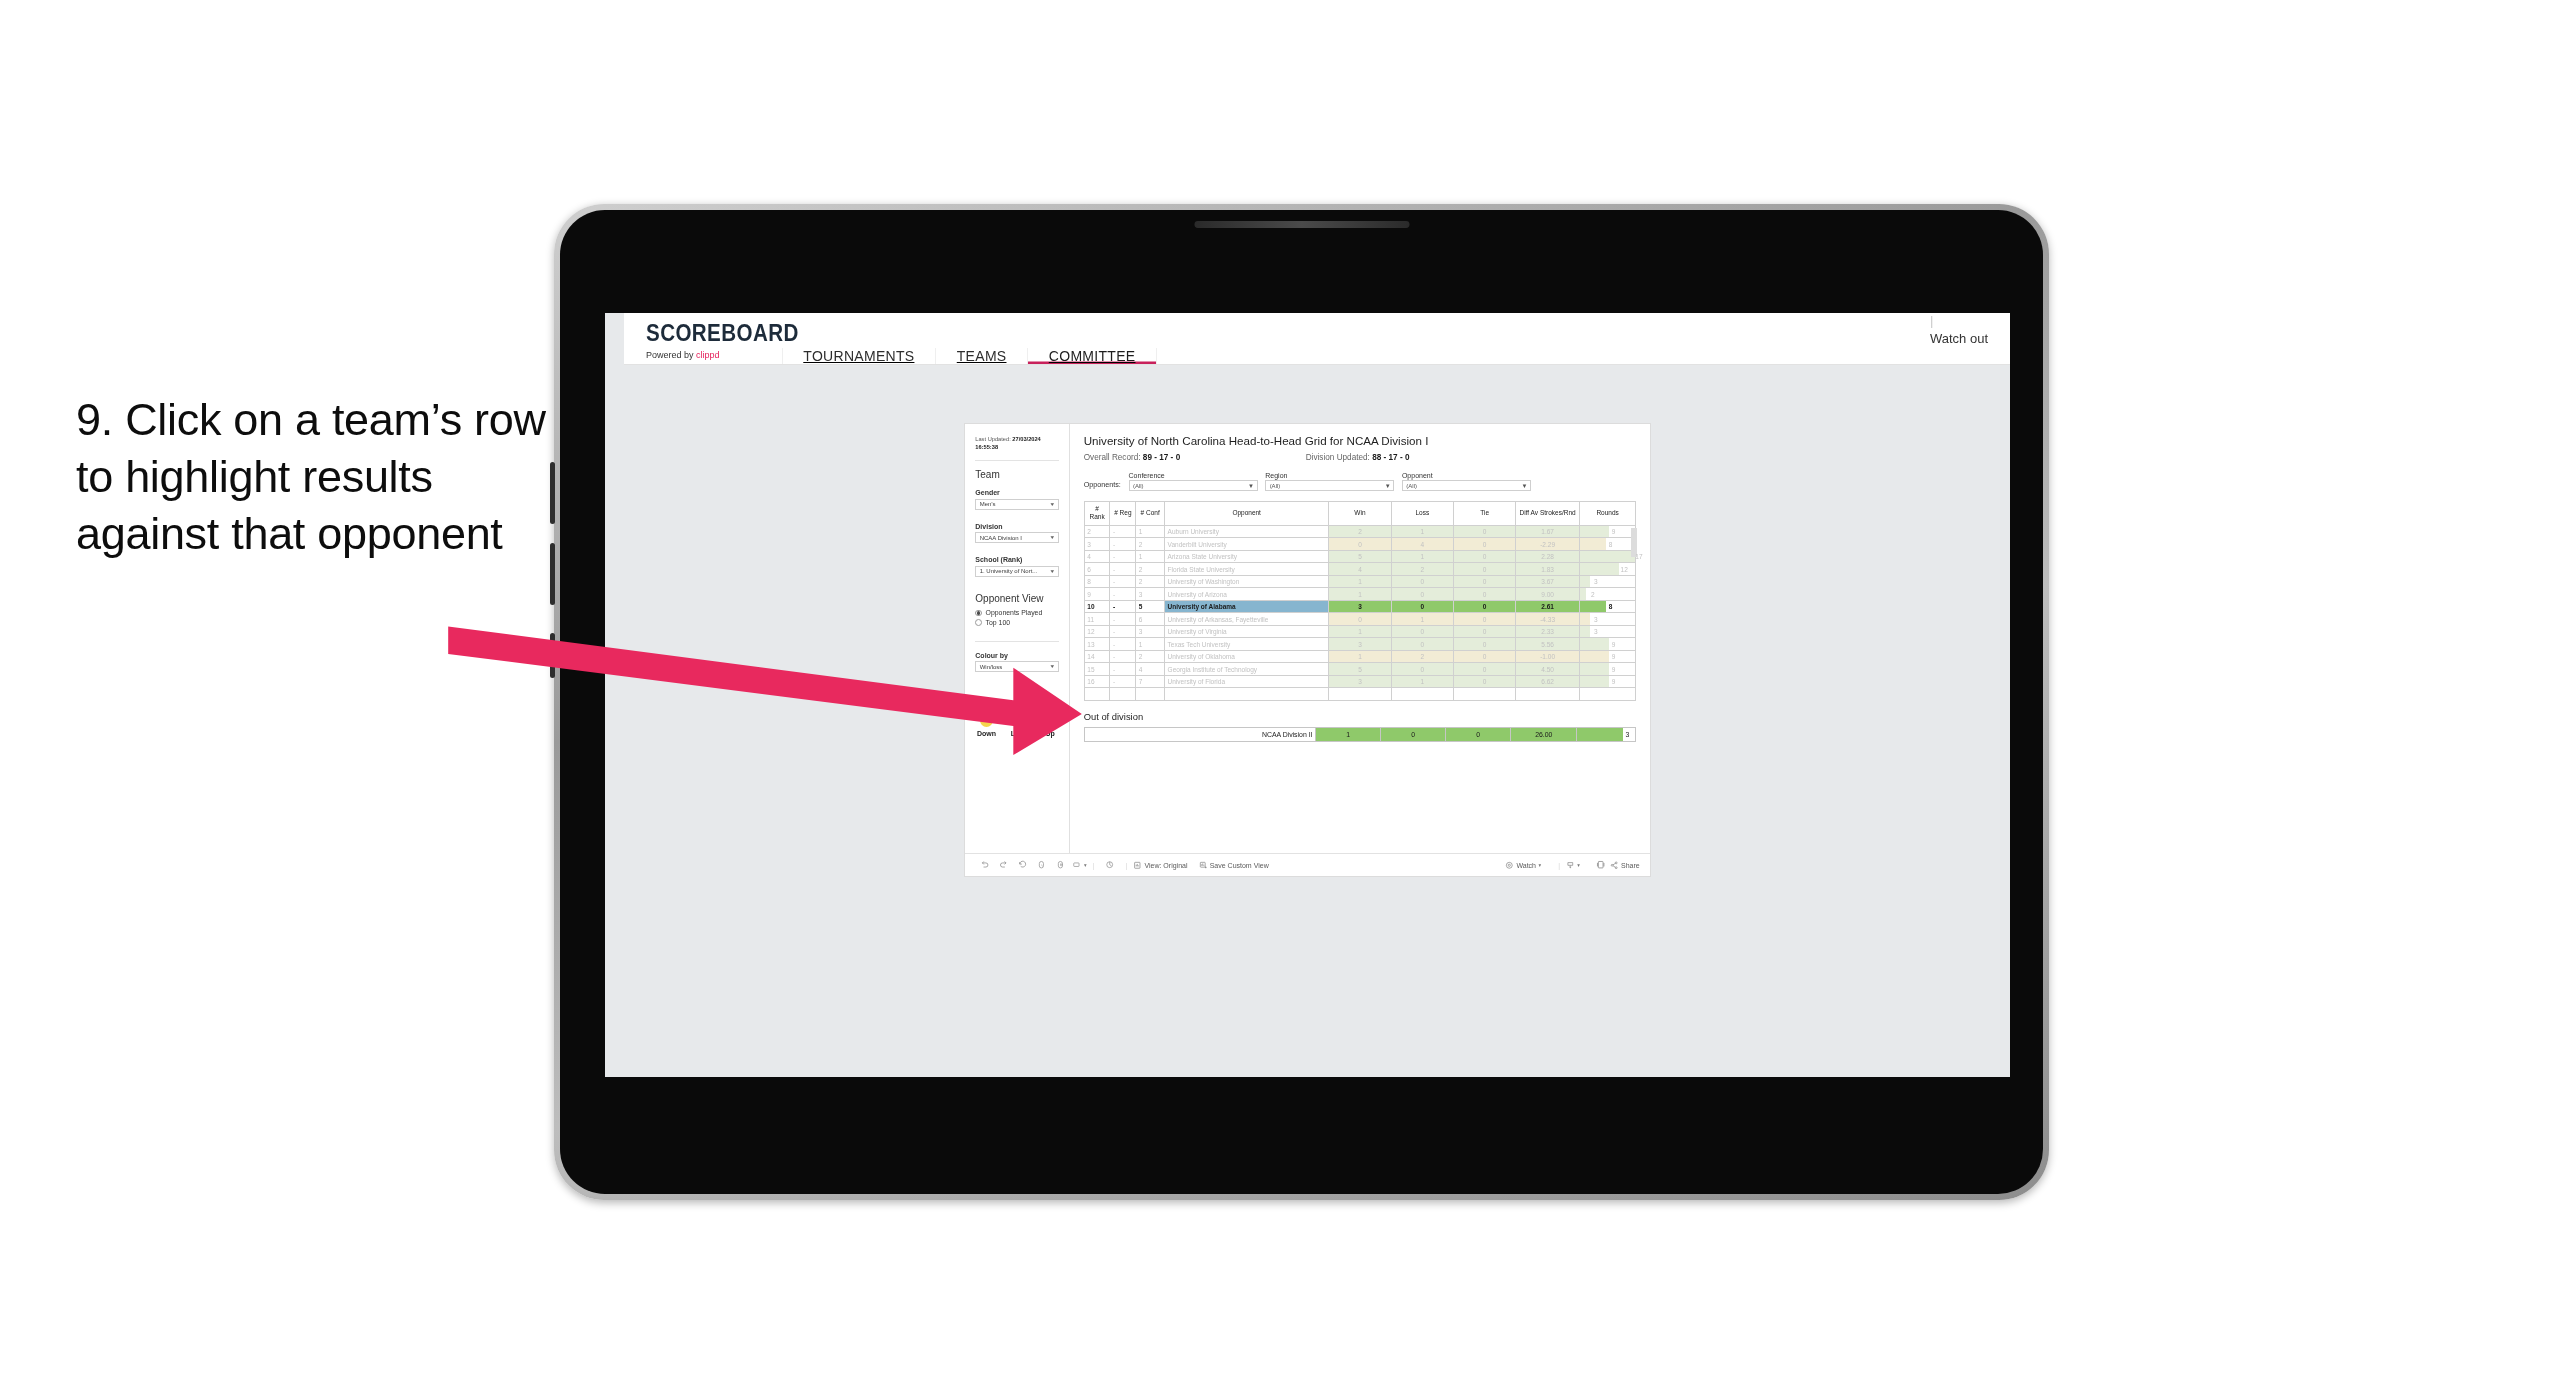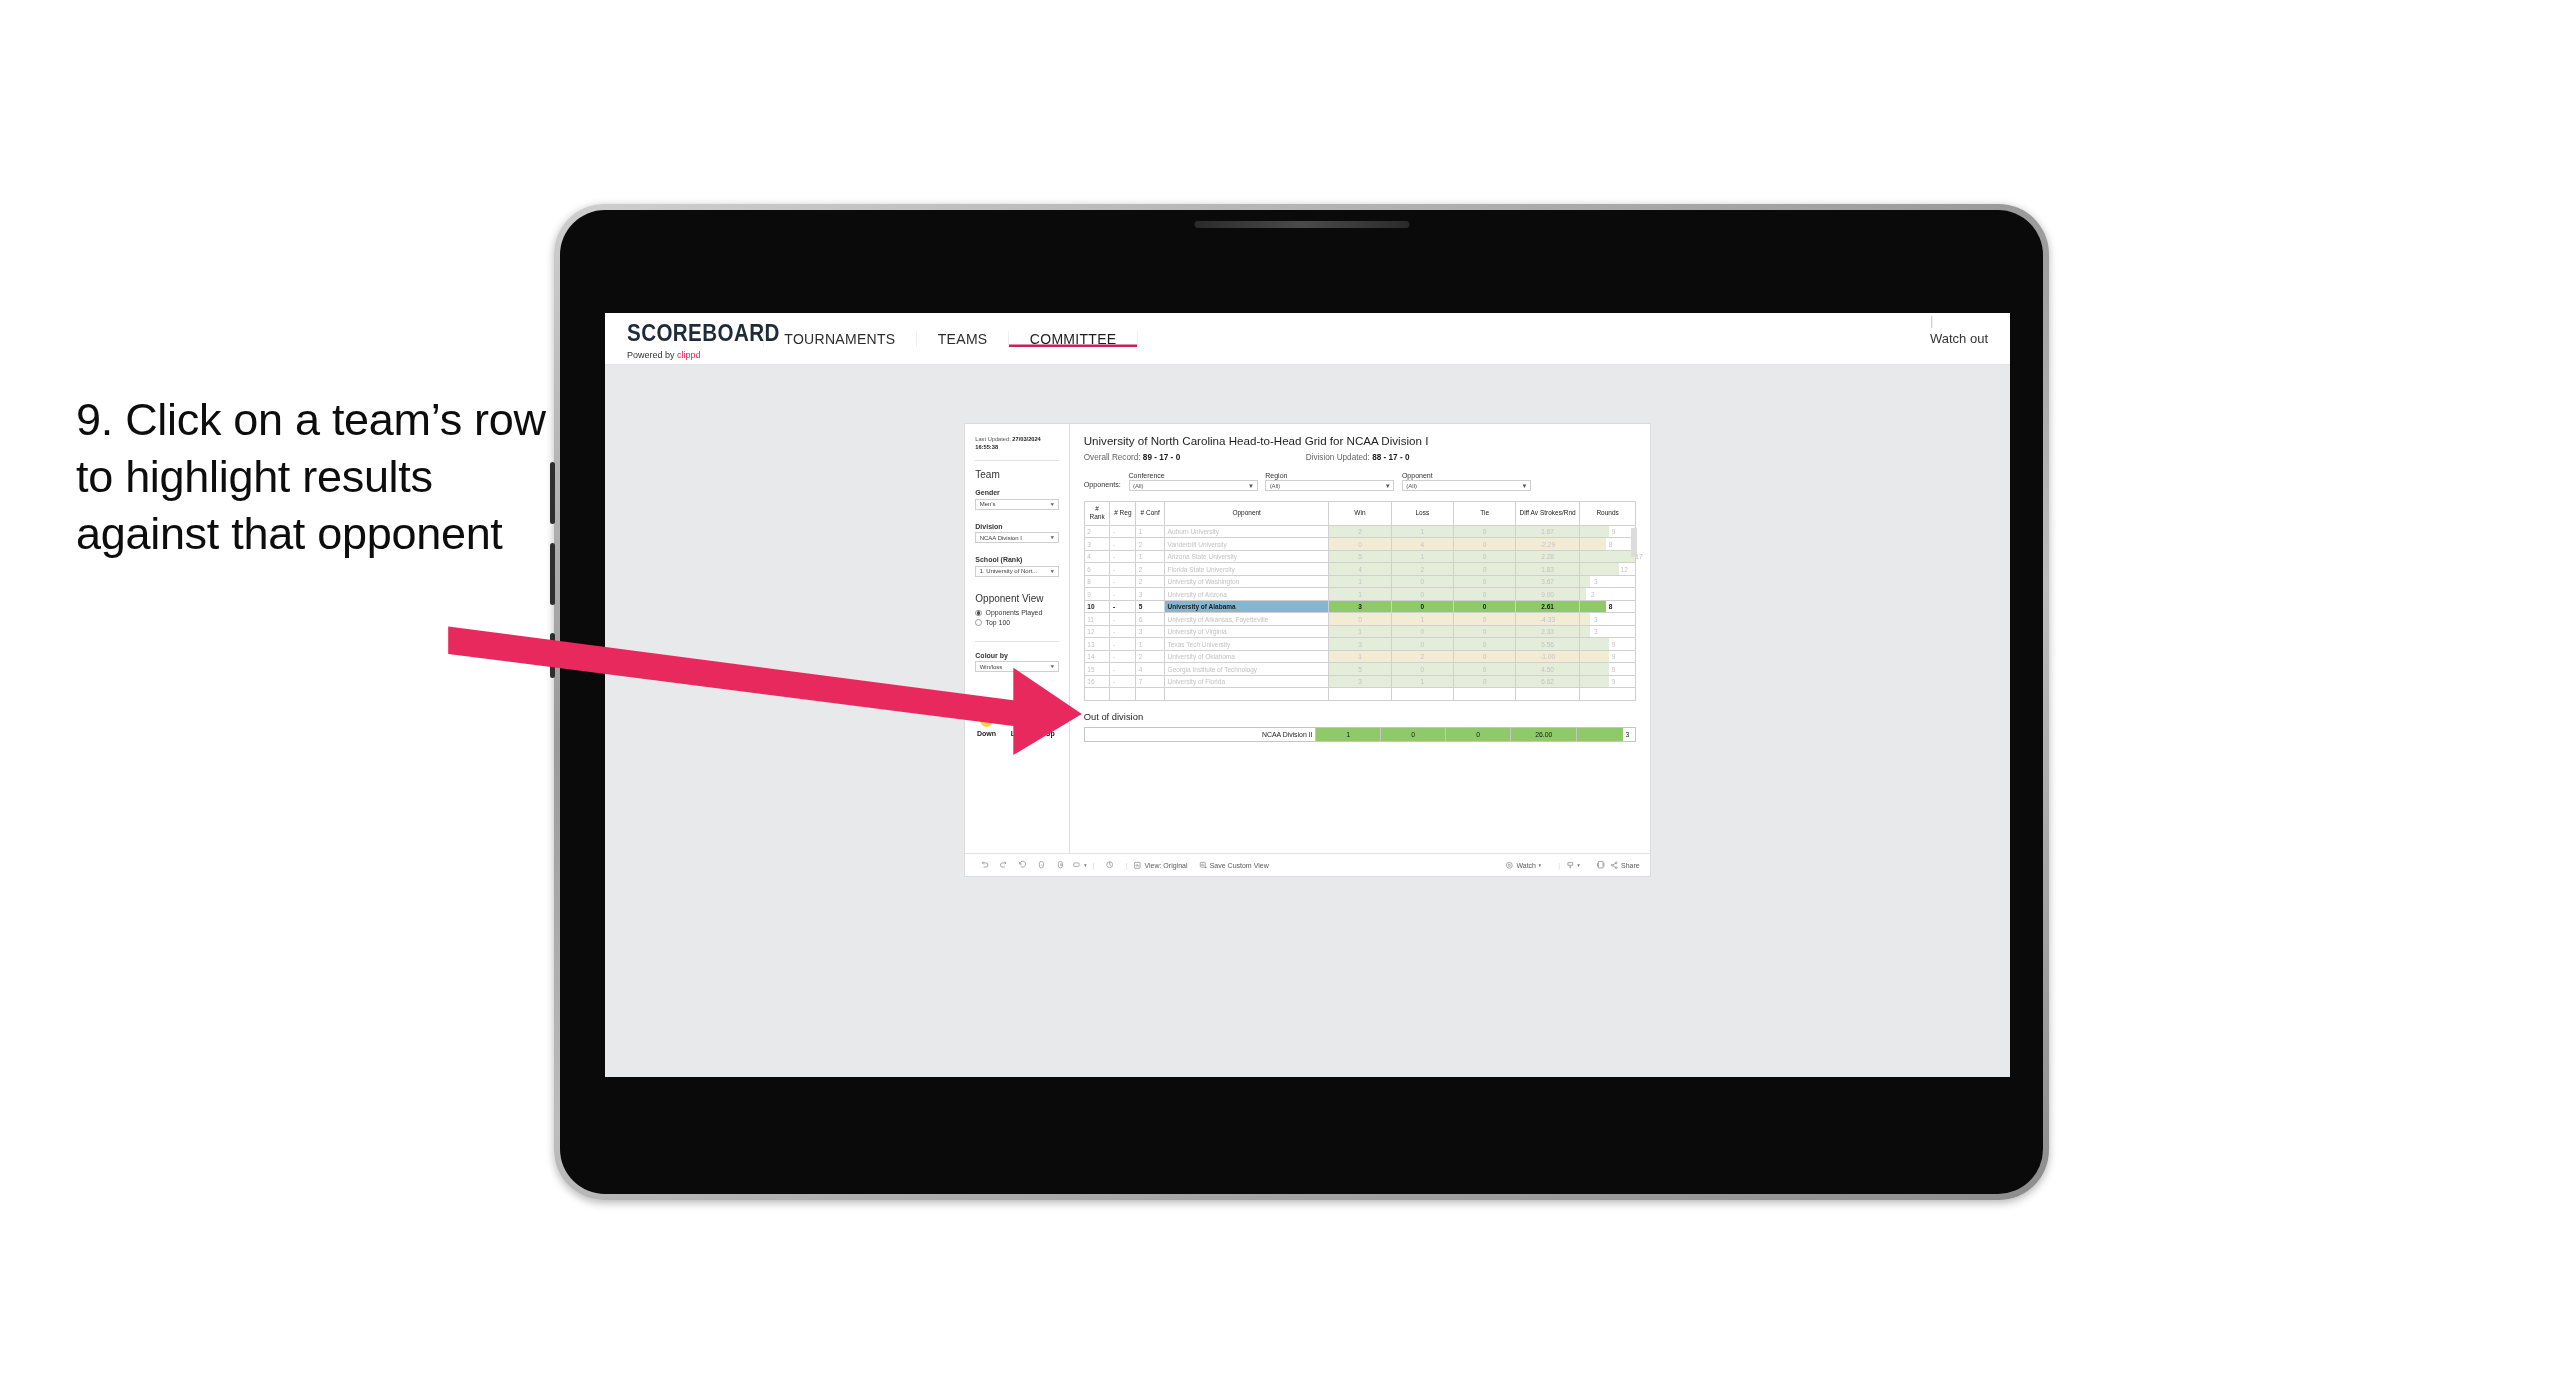--- a/index.html
+++ b/index.html
@@ -64,31 +64,32 @@
     background: #e7e9eb;
     overflow: hidden;
   }
 
   
   .app-header {
     height: 52px; background: #ffffff;
     display: flex; align-items: stretch;
     border-bottom: 0.9px solid #e2e2e2;
     position: relative;
+    margin-left: 19px;
   }
   .brand { padding: 6.9px 0 0 22px; width: 144px; }
   .brand-title {
     font-size: 20.6px; font-weight: 800; letter-spacing: 0.4px;
     color: #1d2b3a; font-family: "Liberation Sans", sans-serif;
     transform: scaleY(1.12); transform-origin: left top;
   }
   .brand-sub { font-size: 9px; color: #333; margin-top: 6px; }
   .brand-sub b { color: #e5215b; font-weight: 400; }
 
-  .topnav { display: flex; align-items: center; margin-left: 13.7px; }
+  .topnav { display: flex; align-items: flex-end; margin-left: 13.7px; text-decoration: underline; }
   .topnav-item {
     display: flex; align-items: center;
     padding: 0 20.6px;
     font-size: 14px; color: #2d2d2d;
     letter-spacing: 0.3px;
     border-left: 0.9px solid #efefef;
     border-right: 0.9px solid #efefef;
     margin-right: -0.9px;
     cursor: pointer;
   }

